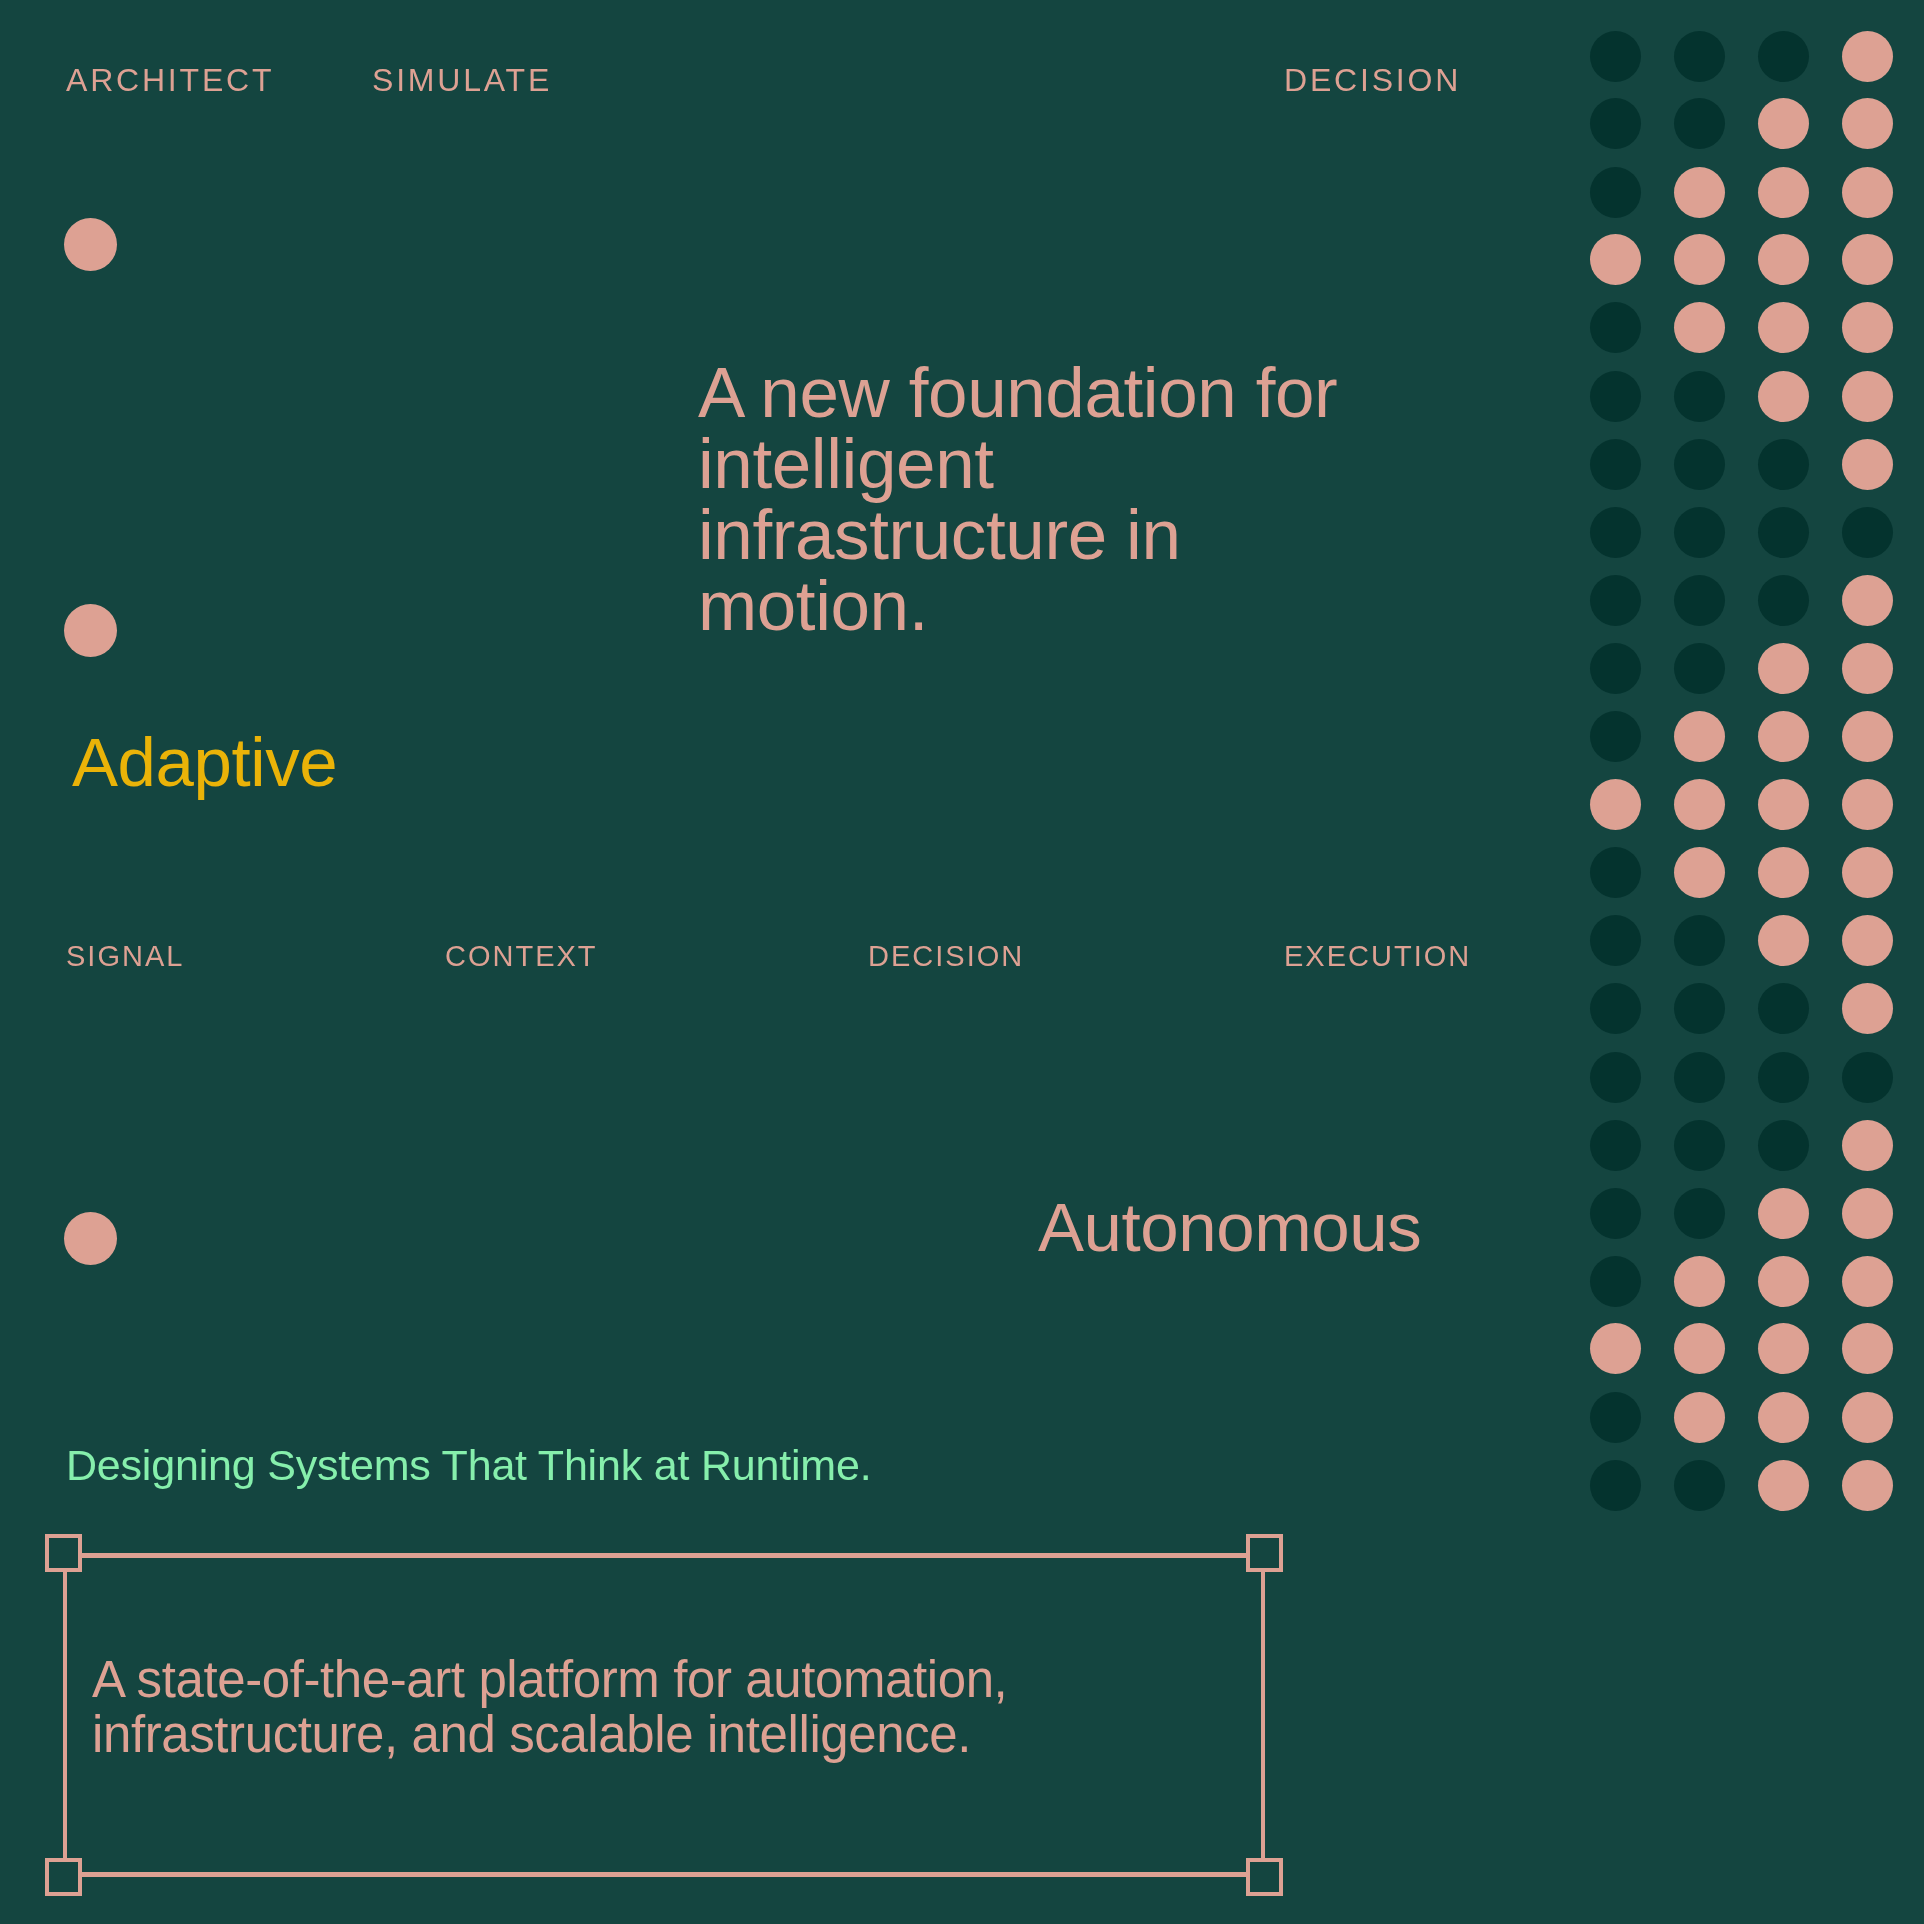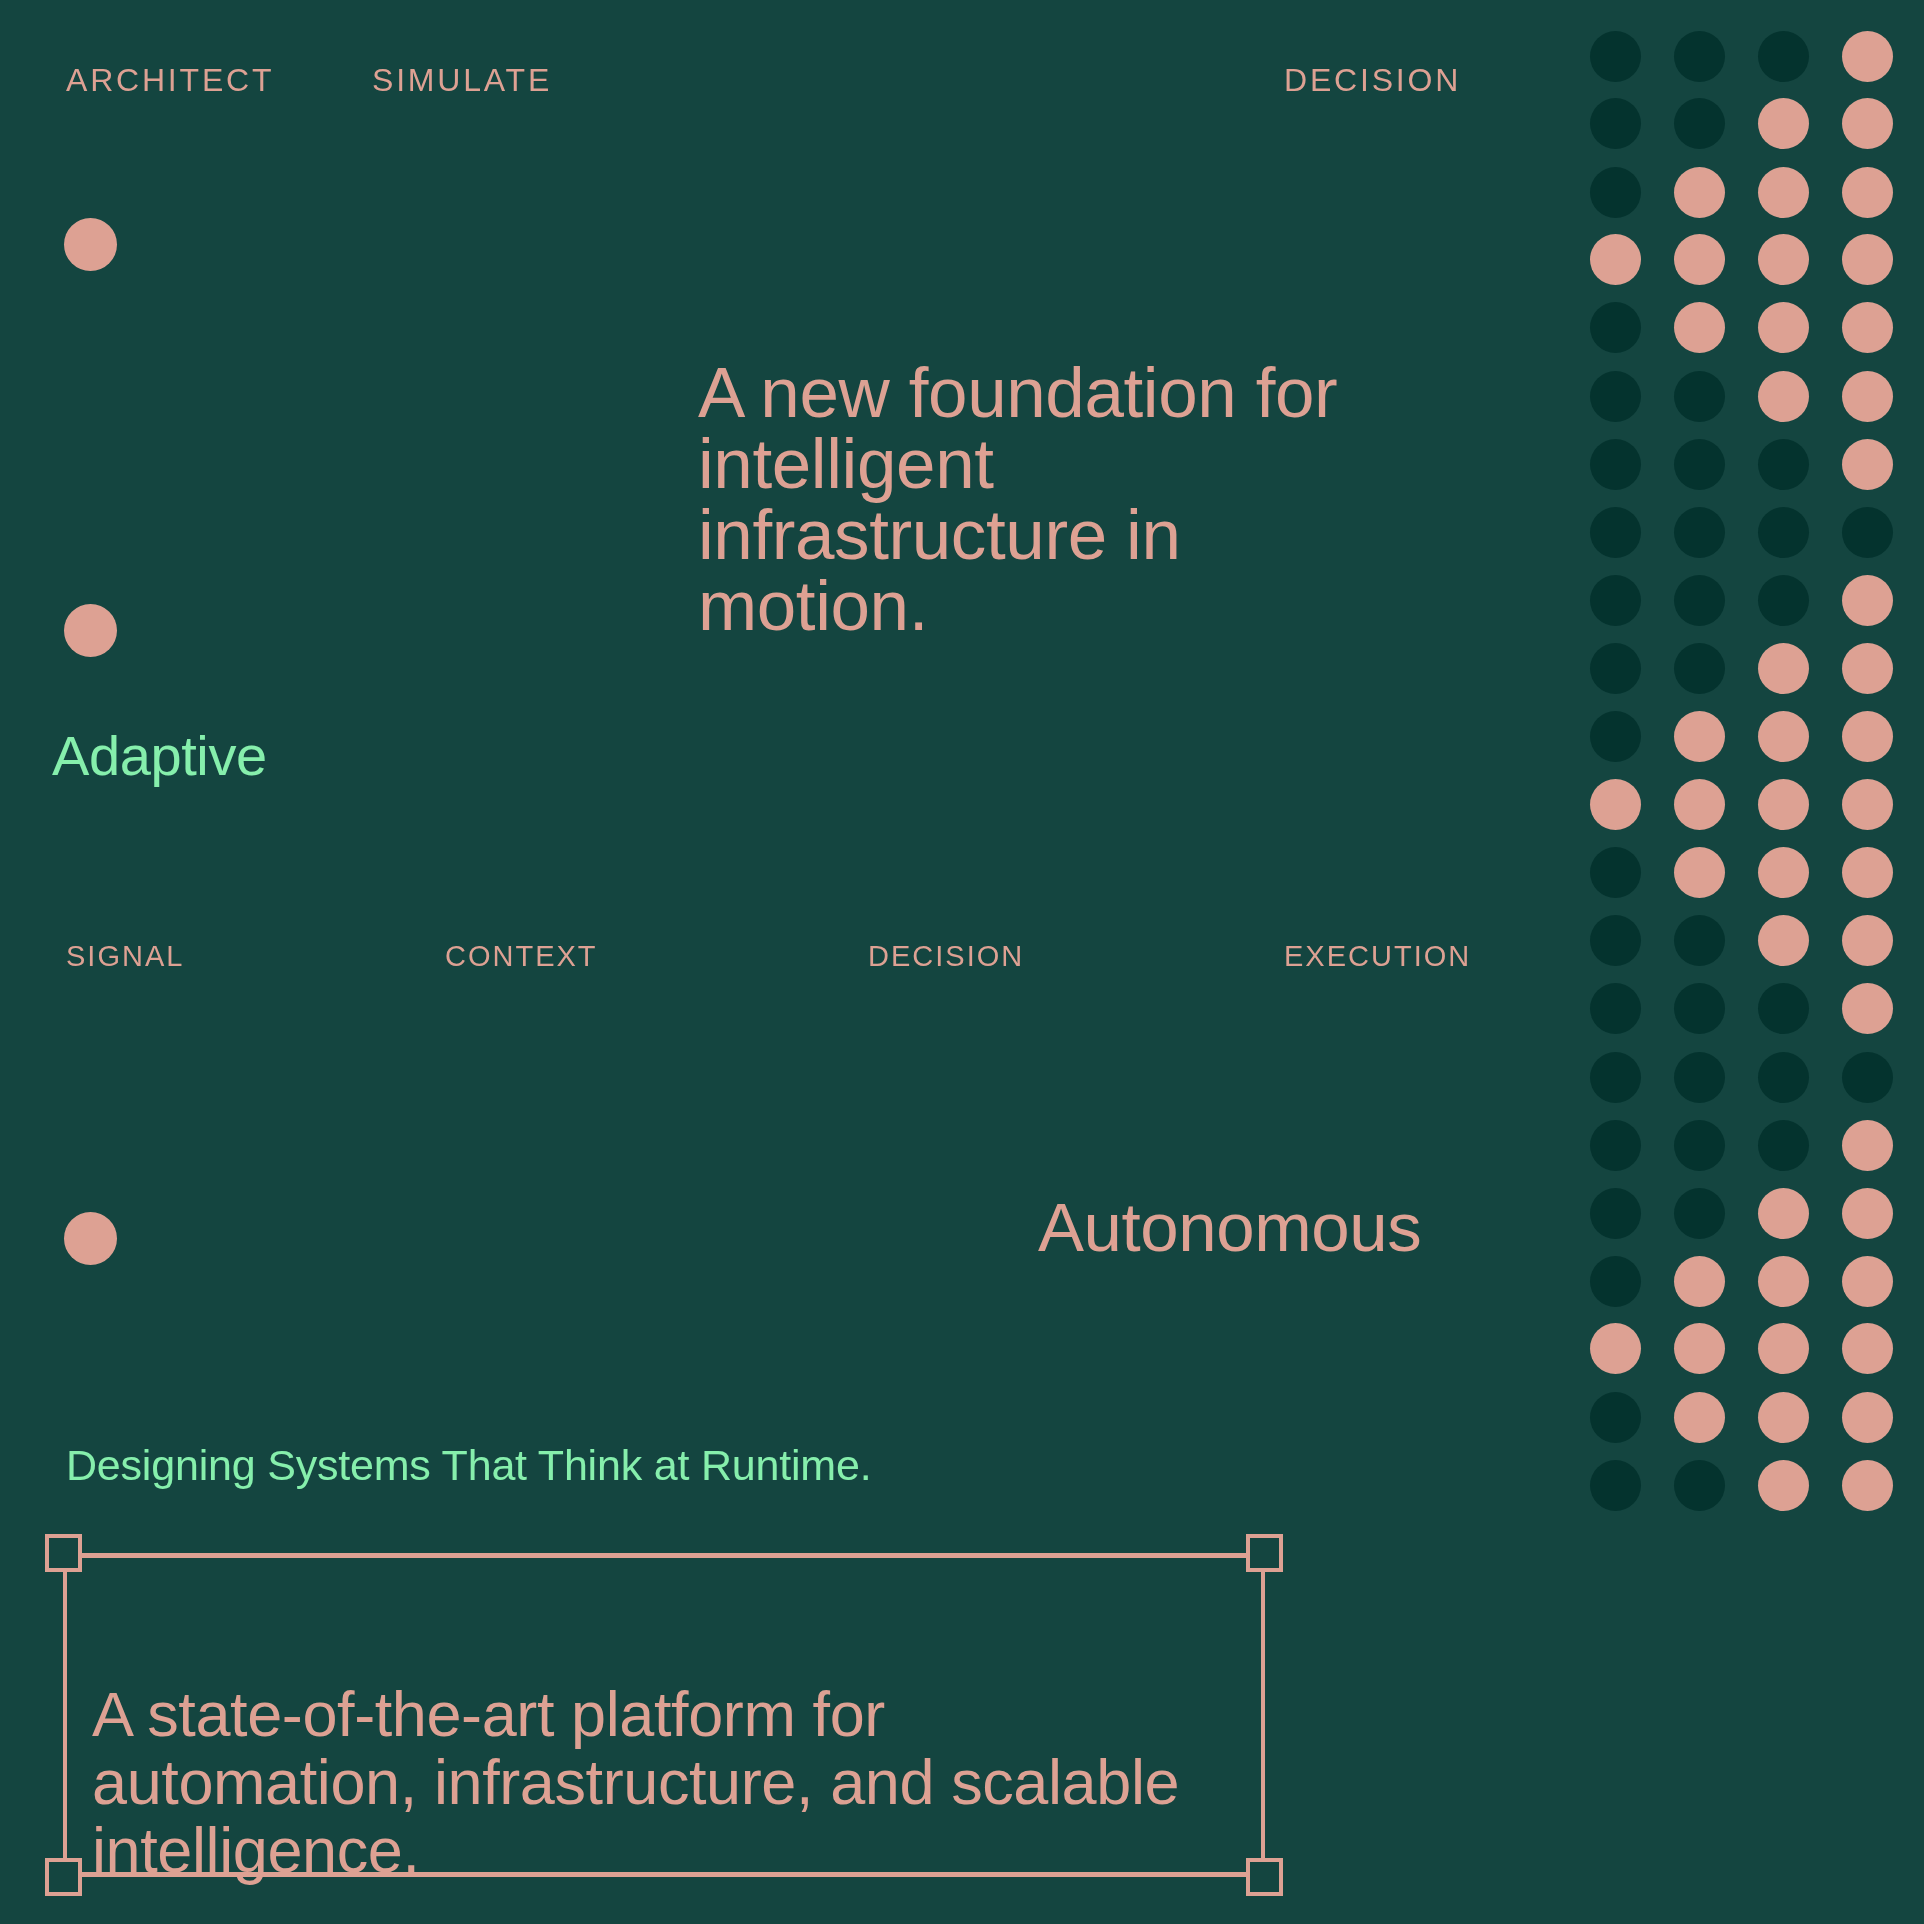--- a/index.html
+++ b/index.html
@@ -62,27 +62,27 @@
     font-size: 71px;
     line-height: 1.0;
     font-weight: 400;
     letter-spacing: -0.4px;
     color: #DDA193;
   }
 
   
   #word-adaptive {
     position: absolute;
-    left: 52px;
+    left: 72px;
     top: 728px;
-    font-size: 56px;
+    font-size: 69px;
     line-height: 1;
     font-weight: 400;
     letter-spacing: -0.4px;
-    color: #86efac;
+    color: #eab308;
   }
   #word-autonomous {
     position: absolute;
     left: 1038px;
     top: 1193px;
     font-size: 69px;
     line-height: 1;
     font-weight: 400;
     letter-spacing: -0.4px;
     color: #DDA193;
@@ -150,23 +150,23 @@
     box-sizing: border-box;
   }
   .corner-handle.tl { left: -18.4px;  top: -19px; }
   .corner-handle.tr { right: -18.4px; top: -19px; }
   .corner-handle.bl { left: -18.4px;  bottom: -19px; }
   .corner-handle.br { right: -18.4px; bottom: -19px; }
 
   #frame-text {
     position: absolute;
     left: 29px;
-    top: 64px;
+    top: 48px;
     width: 1123px;
-    font-size: 63px;
+    font-size: 51px;
     line-height: 1.08;
     font-weight: 400;
     letter-spacing: -0.4px;
     color: #DDA193;
   }
 
   
   #dot-matrix {
     position: absolute;
     right: 0;

